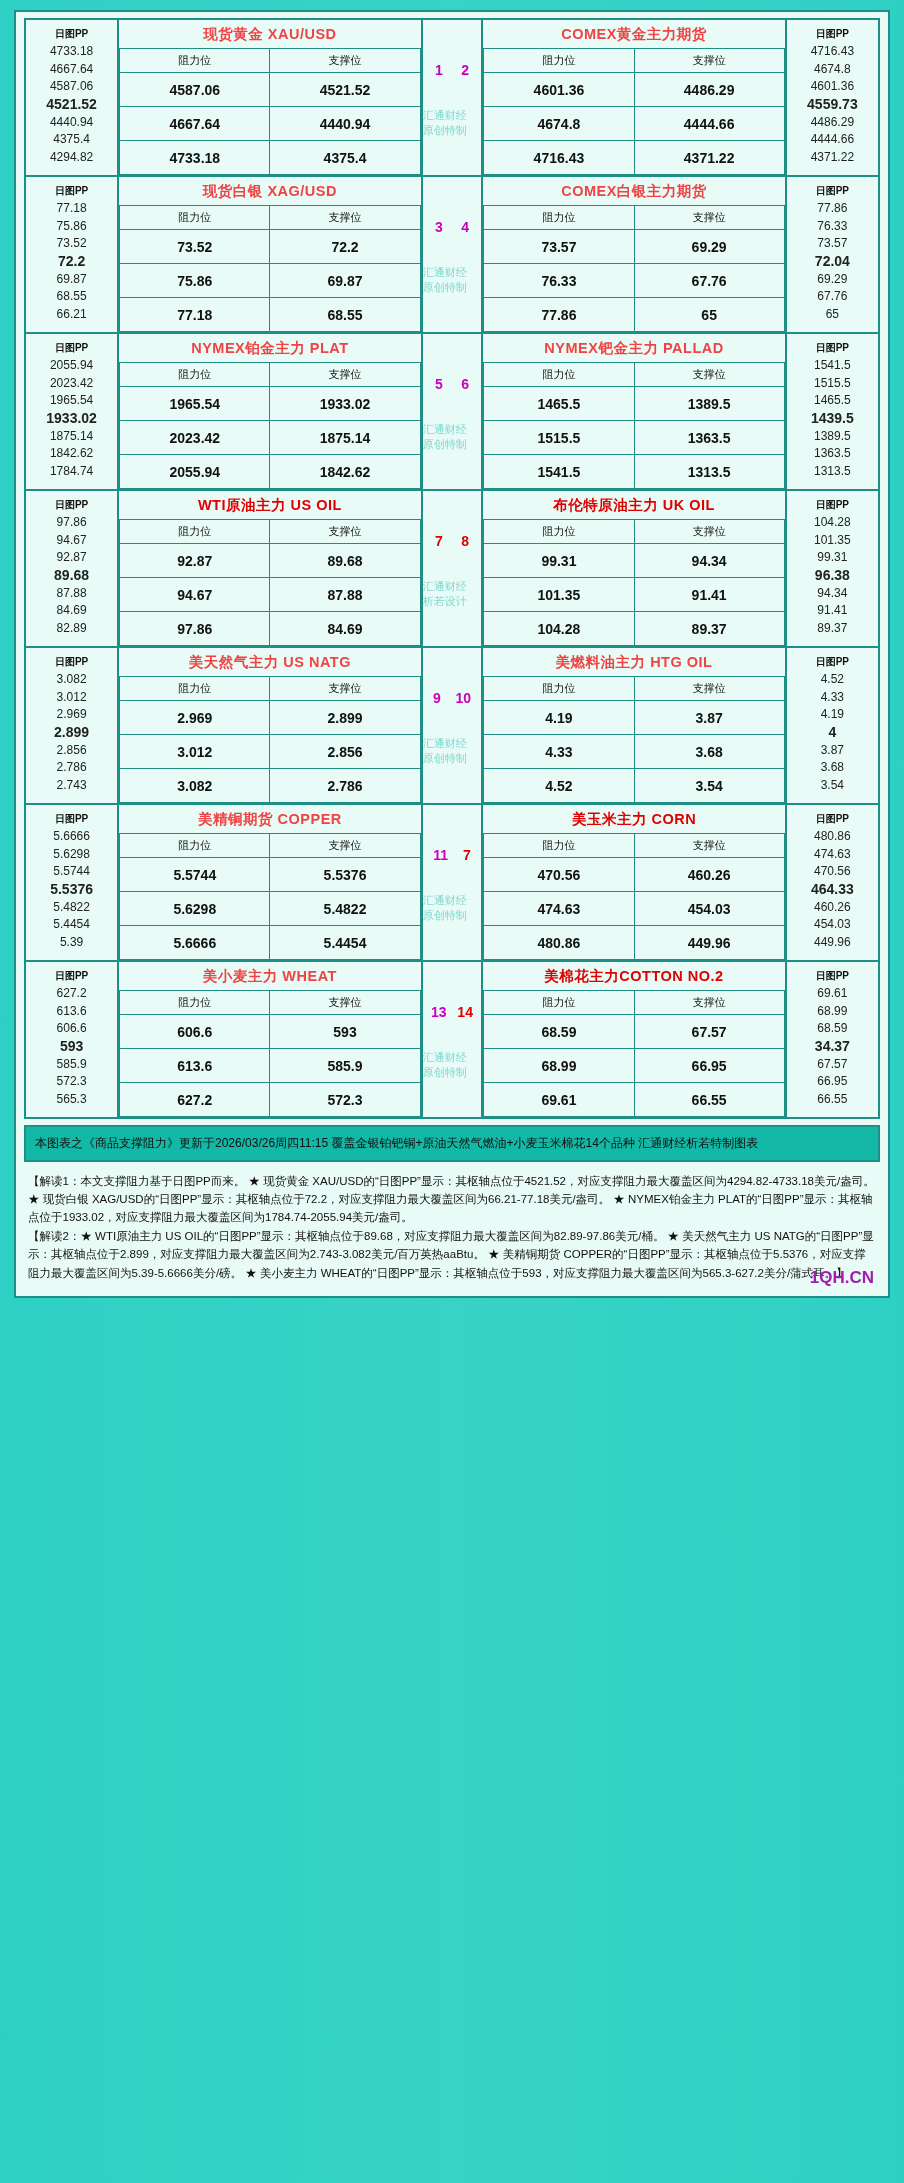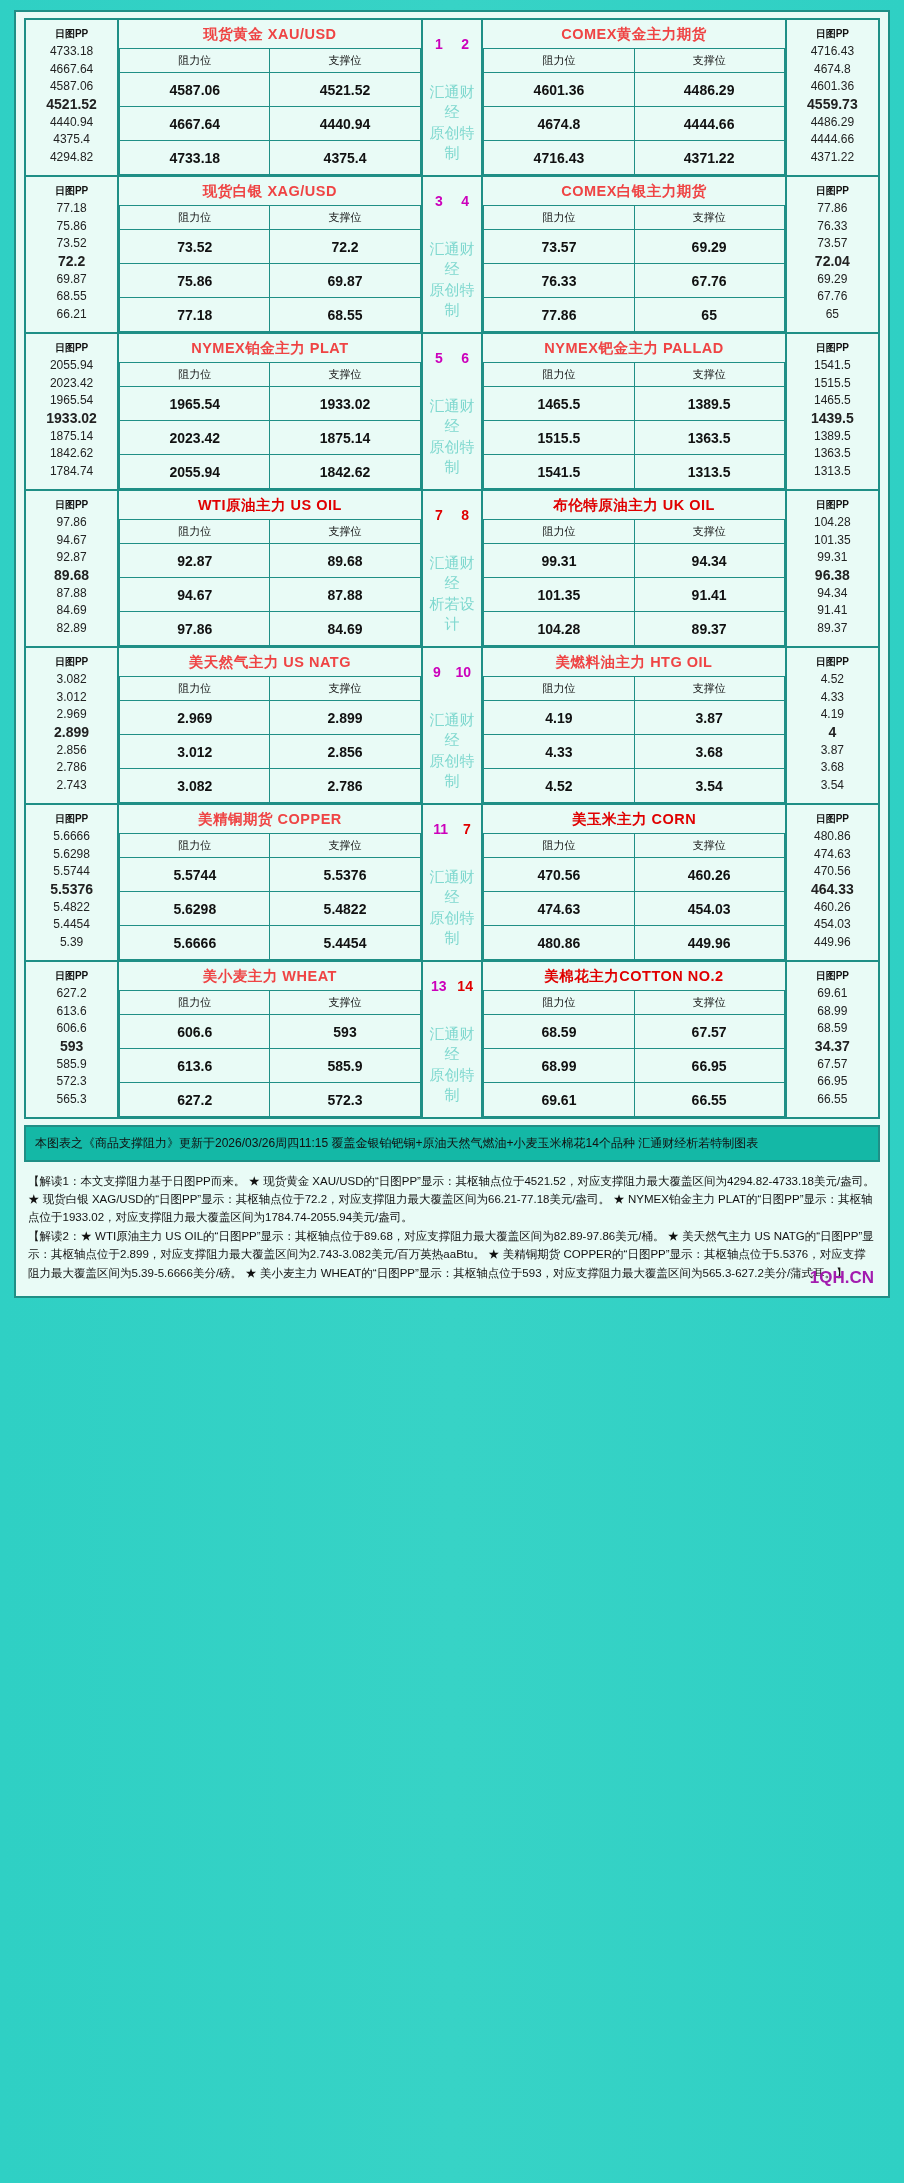--- a/index.html
+++ b/index.html
@@ -106,24 +106,24 @@
     display: flex;
     justify-content: space-around;
     font-weight: bold;
     font-size: 14px;
     color: #cc00bb;
     padding: 4px 3px 0 3px;
   }
   .numpair span.red { color: #e00000; }
   .wm {
     margin-top: 30px;
-    font-size: 15px;
+    font-size: 11px;
     color: #7fd8cf;
     line-height: 1.35;
-    text-align: center;
+    text-align: left;
   }
   .footer-note {
     background: #14b8a6;
     border: 2px solid #1f8f86;
     margin-top: 6px;
     padding: 7px 9px;
     font-size: 12px;
     line-height: 1.55;
     color: #111;
   }

